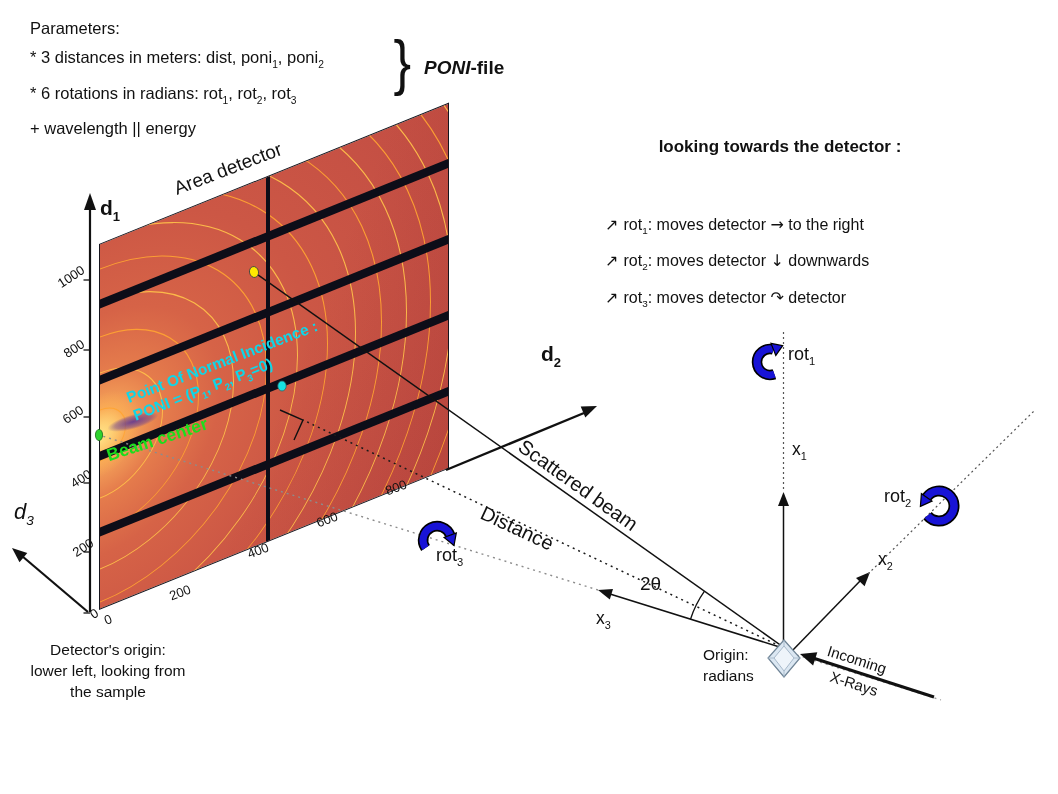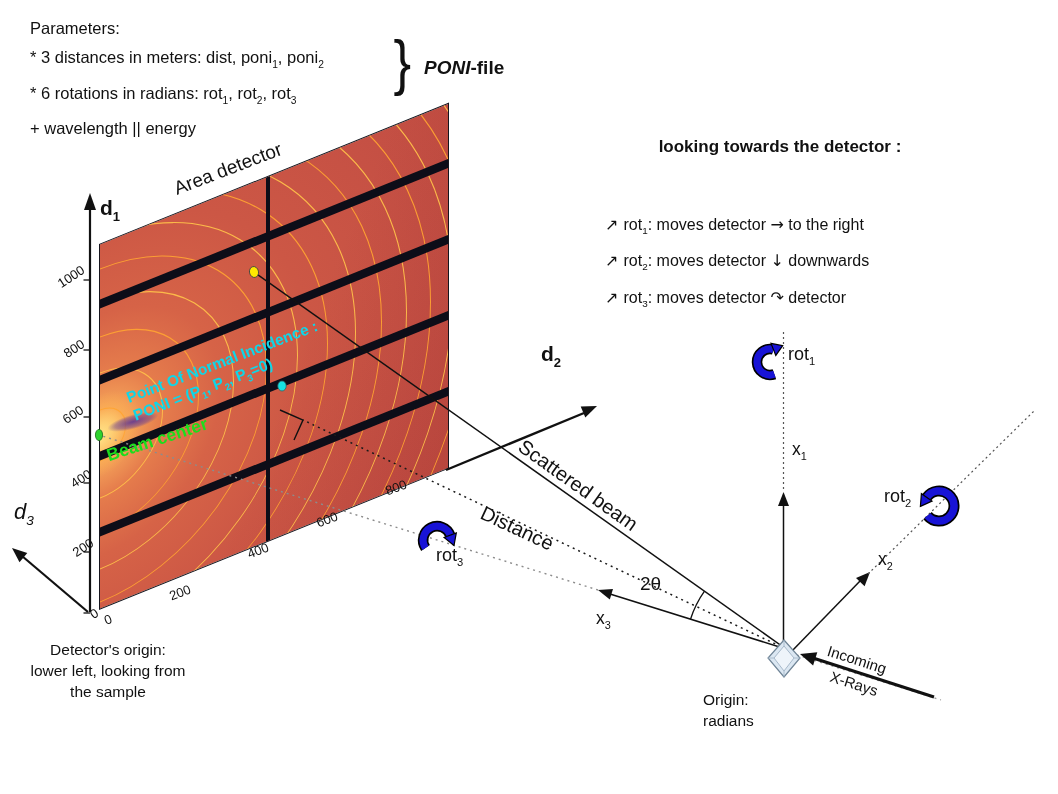--- a/index.html
+++ b/index.html
@@ -194,21 +194,21 @@
   <div class="lbl txt xlbl" style="left:596px;top:608px;"><span class="seg-t">x</span><span class="seg-s">3</span></div>
   <div class="lbl txt rotlbl" style="left:788px;top:344px;"><span class="seg-t">rot</span><span class="seg-s">1</span></div>
   <div class="lbl txt rotlbl" style="left:884px;top:486px;"><span class="seg-t">rot</span><span class="seg-s">2</span></div>
   <div class="lbl txt rotlbl" style="left:436px;top:545px;"><span class="seg-t">rot</span><span class="seg-s">3</span></div>
 
   <div class="lbl txt" style="left:493px;top:474px;width:170px;text-align:center;font-size:20px;transform:rotate(35.5deg);">Scattered beam</div>
   <div class="lbl txt" style="left:460px;top:517px;width:114px;text-align:center;font-size:20px;transform:rotate(25deg);">Distance</div>
   <div class="lbl txt" style="left:640px;top:573px;font-size:19px;">2θ</div>
   <div class="lbl txt" style="left:817px;top:651px;width:80px;text-align:center;font-size:15px;transform:rotate(17.5deg);">Incoming</div>
   <div class="lbl txt" style="left:819px;top:675px;width:70px;text-align:center;font-size:15px;transform:rotate(17.5deg);">X-Rays</div>
-  <div class="lbl txt" style="left:703px;top:644px;font-size:15.5px;line-height:21px;margin-top:45px;">
+  <div class="lbl txt" style="left:703px;top:644px;font-size:15.5px;line-height:21px;">
     <div>Origin:</div>
     <div>radians</div>
   </div>
 
   <div class="lbl txt" style="left:8px;top:639px;width:200px;text-align:center;font-size:15.5px;line-height:21px;white-space:normal;">
     <div>Detector's origin:</div>
     <div>lower left, looking from</div>
     <div>the sample</div>
   </div>
 

